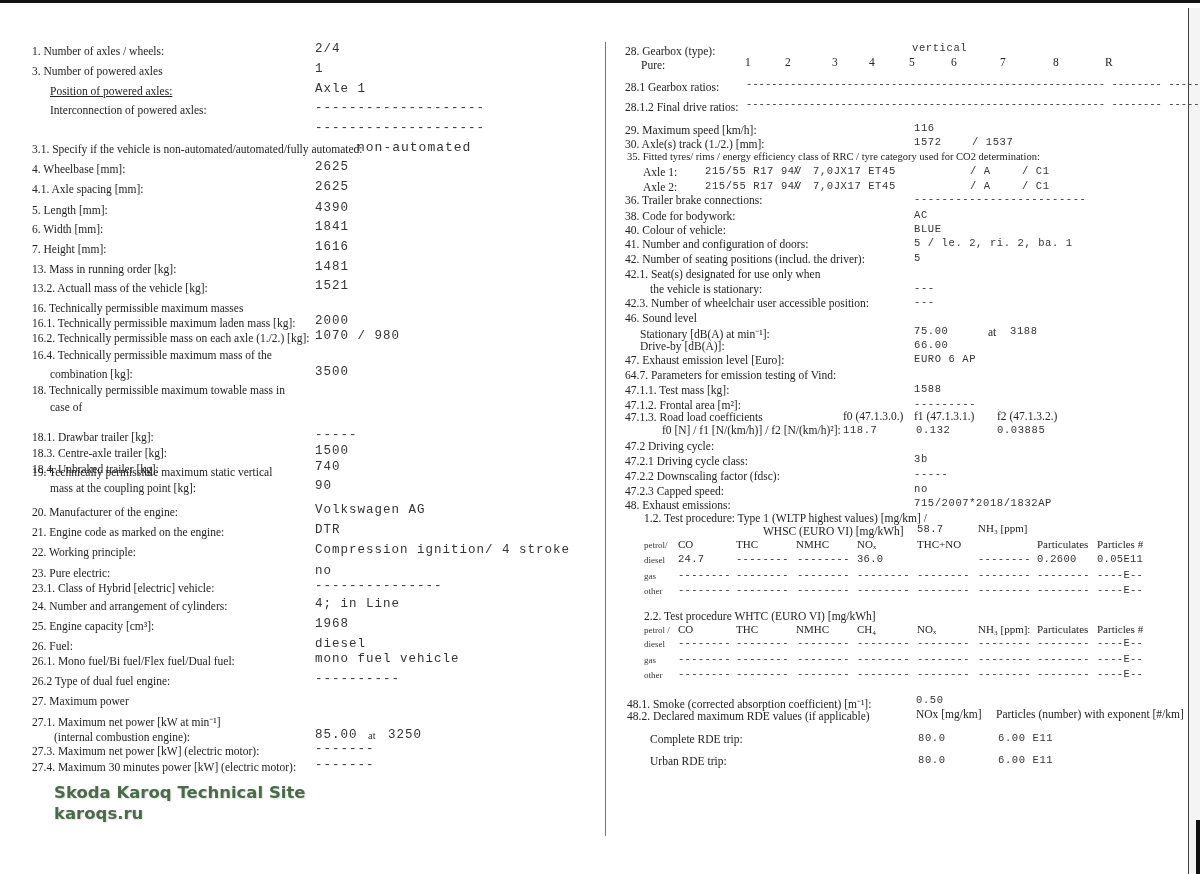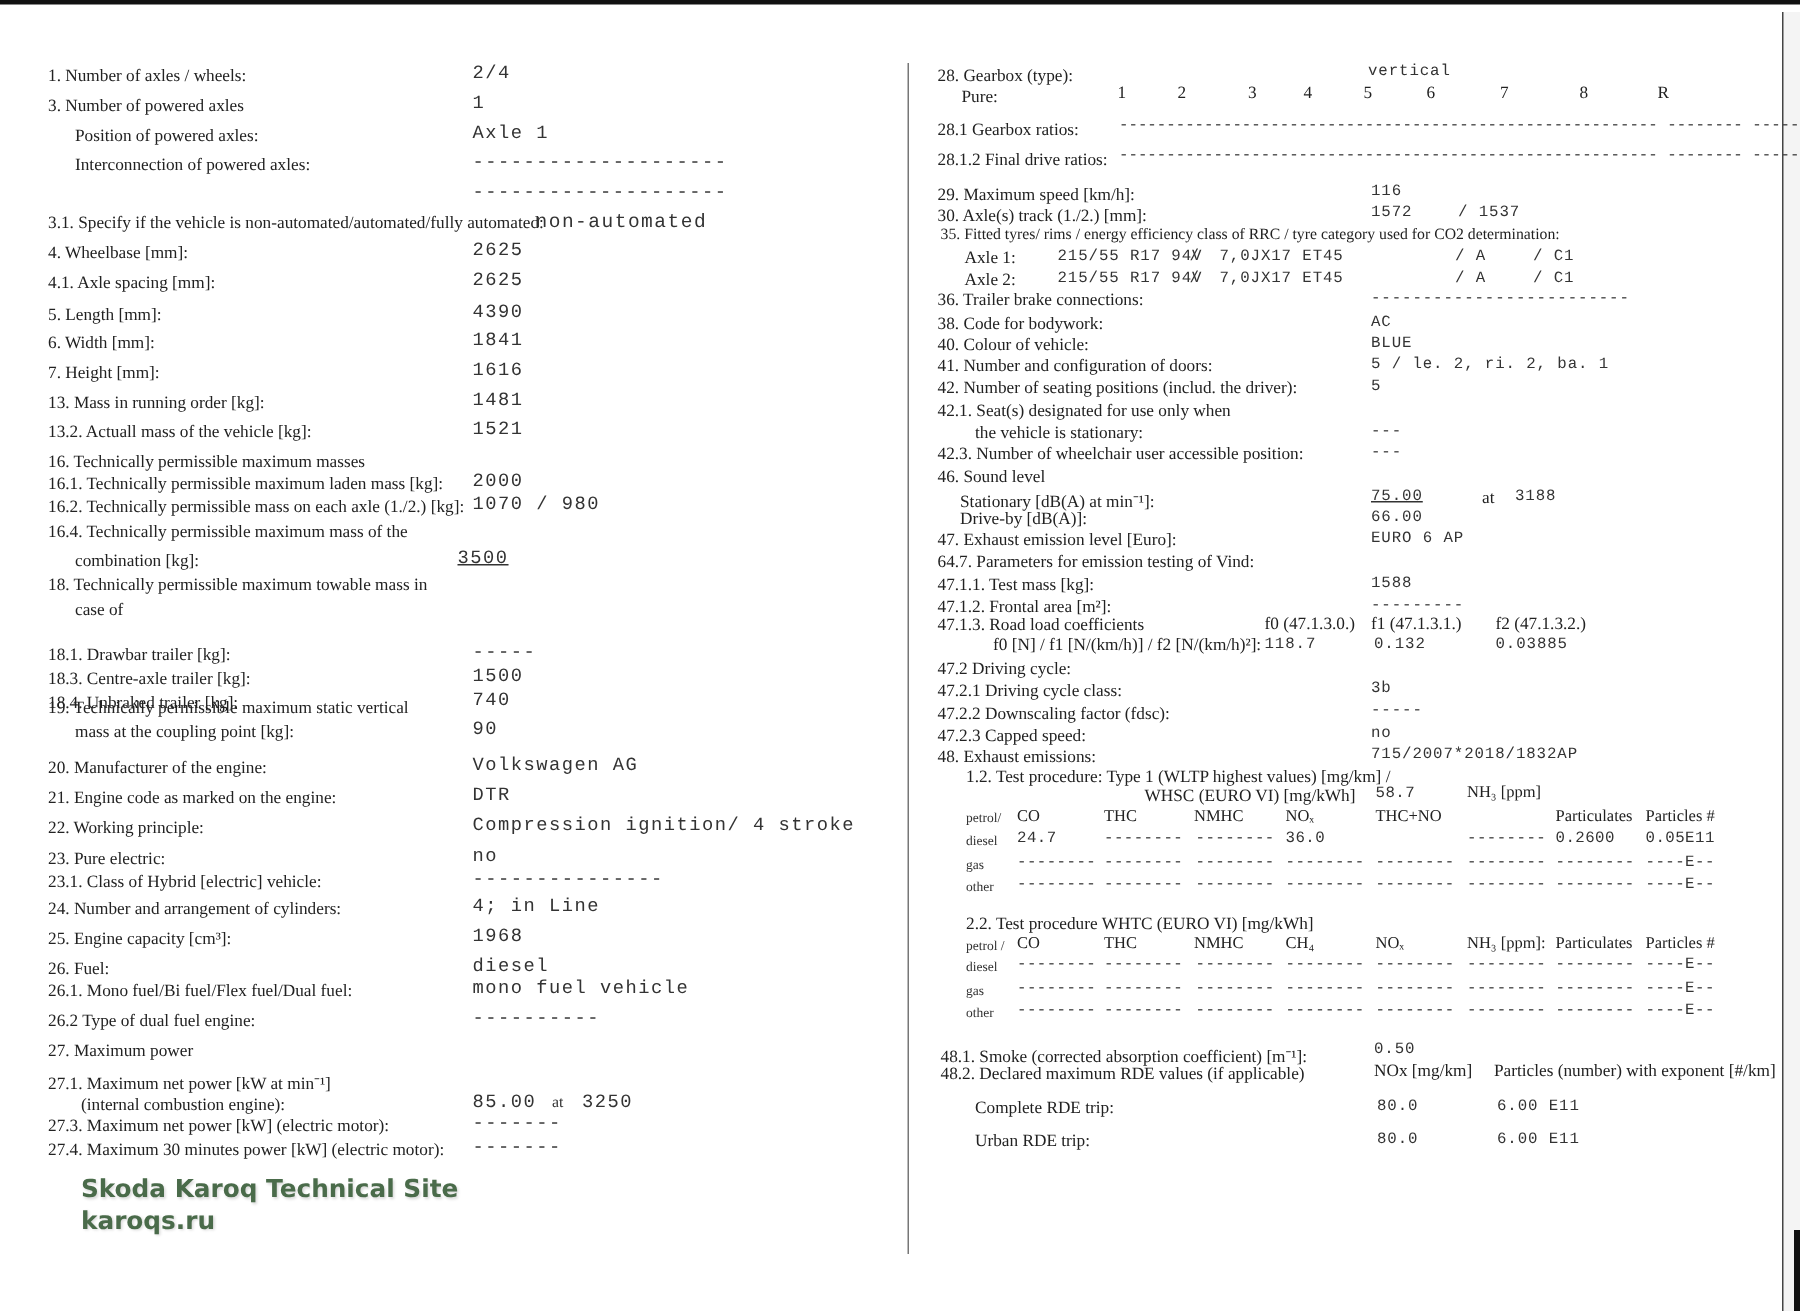--- a/index.html
+++ b/index.html
@@ -23,21 +23,21 @@
 <div class="topbar"></div>
 <div class="rightedge"></div>
 <div class="rightedge2"></div>
 <div class="divider"></div>
 
 <div id="left-page">
     <span class="lbl" style="left: 32px; top: 45px;">1. Number of axles / wheels:</span>
     <span class="val" style="left: 315px; top: 42px;">2/4</span>
     <span class="lbl" style="left: 32px; top: 65px;">3. Number of powered axles</span>
     <span class="val" style="left: 315px; top: 62px;">1</span>
-    <span class="lbl" style="left: 50px; top: 85px;">Position of powered axles:</span>
+    <span class="lbl" style="left: 50px; top: 85px; text-decoration: underline;">Position of powered axles:</span>
     <span class="val" style="left: 315px; top: 82px;">Axle 1</span>
     <span class="lbl" style="left: 50px; top: 104px;">Interconnection of powered axles:</span>
     <span class="val" style="left: 315px; top: 101px;">--------------------</span>
     <span class="val" style="left: 315px; top: 121px;">--------------------</span>
     <span class="lbl" style="left: 32px; top: 143px;">3.1. Specify if the vehicle is non-automated/automated/fully automated:</span>
     <span class="val" style="left: 357px; top: 140px; font-size: 13px;">non-automated</span>
     <span class="lbl" style="left: 32px; top: 163px;">4. Wheelbase [mm]:</span>
     <span class="val" style="left: 315px; top: 160px;">2625</span>
     <span class="lbl" style="left: 32px; top: 183px;">4.1. Axle spacing [mm]:</span>
     <span class="val" style="left: 315px; top: 180px;">2625</span>
@@ -51,21 +51,21 @@
     <span class="val" style="left: 315px; top: 260px;">1481</span>
     <span class="lbl" style="left: 32px; top: 282px;">13.2. Actuall mass of the vehicle [kg]:</span>
     <span class="val" style="left: 315px; top: 279px;">1521</span>
     <span class="lbl" style="left: 32px; top: 302px; text-align: right;">16. Technically permissible maximum masses</span>
     <span class="lbl" style="left: 32px; top: 317px;">16.1. Technically permissible maximum laden mass [kg]:</span>
     <span class="val" style="left: 315px; top: 314px;">2000</span>
     <span class="lbl" style="left: 32px; top: 332px;">16.2. Technically permissible mass on each axle (1./2.) [kg]:</span>
     <span class="val" style="left: 315px; top: 329px;">1070 / 980</span>
     <span class="lbl" style="left: 32px; top: 349px;">16.4. Technically permissible maximum mass of the</span>
     <span class="lbl" style="left: 50px; top: 368px;">combination [kg]:</span>
-    <span class="val" style="left: 305px; top: 365px; text-decoration: underline;">3500</span>
+    <span class="val" style="left: 315px; top: 365px;">3500</span>
     <span class="lbl" style="left: 32px; top: 384px;">18. Technically permissible maximum towable mass in</span>
     <span class="lbl" style="left: 50px; top: 401px;">case of</span>
     <span class="lbl" style="left: 32px; top: 431px;">18.1. Drawbar trailer [kg]:</span>
     <span class="val" style="left: 315px; top: 428px;">-----</span>
     <span class="lbl" style="left: 32px; top: 447px;">18.3. Centre-axle trailer [kg]:</span>
     <span class="val" style="left: 315px; top: 444px;">1500</span>
     <span class="lbl" style="left: 32px; top: 463px;">18.4. Unbraked trailer [kg]:</span>
     <span class="val" style="left: 315px; top: 460px;">740</span>
     <span class="lbl" style="left: 32px; top: 466px;">19. Technically permissible maximum static vertical</span>
     <span class="lbl" style="left: 50px; top: 482px;">mass at the coupling point [kg]:</span>
@@ -155,21 +155,21 @@
       <span class="val sm" style="left: 914px; top: 237px;">5  / le. 2, ri. 2, ba. 1</span>
       <span class="lbl" style="left: 625px; top: 253px;">42. Number of seating positions (includ. the driver):</span>
       <span class="val sm" style="left: 914px; top: 252px;">5</span>
       <span class="lbl" style="left: 625px; top: 268px;">42.1. Seat(s) designated for use only when</span>
       <span class="lbl" style="left: 650px; top: 283px;">the vehicle is stationary:</span>
       <span class="val sm" style="left: 914px; top: 282px;">---</span>
       <span class="lbl" style="left: 625px; top: 297px;">42.3. Number of wheelchair user accessible position:</span>
       <span class="val sm" style="left: 914px; top: 296px;">---</span>
       <span class="lbl" style="left: 625px; top: 312px;">46. Sound level</span>
       <span class="lbl" style="left: 640px; top: 326px;">Stationary [dB(A) at min⁻¹]:</span>
-      <span class="val sm" style="left: 914px; top: 325px; text-decoration: underline;">75.00</span>
+      <span class="val sm" style="left: 914px; top: 325px;">75.00</span>
       <span class="lbl" style="left: 988px; top: 326px;">at</span>
       <span class="val sm" style="left: 1010px; top: 325px;">3188</span>
       <span class="lbl" style="left: 640px; top: 340px;">Drive-by [dB(A)]:</span>
       <span class="val sm" style="left: 914px; top: 339px;">66.00</span>
       <span class="lbl" style="left: 625px; top: 354px;">47. Exhaust emission level [Euro]:</span>
       <span class="val sm" style="left: 914px; top: 353px;">EURO 6 AP</span>
       <span class="lbl" style="left: 625px; top: 369px;">64.7. Parameters for emission testing of Vind:</span>
       <span class="lbl" style="left: 625px; top: 384px;">47.1.1. Test mass [kg]:</span>
       <span class="val sm" style="left: 914px; top: 383px;">1588</span>
       <span class="lbl" style="left: 625px; top: 399px;">47.1.2. Frontal area [m²]:</span>

